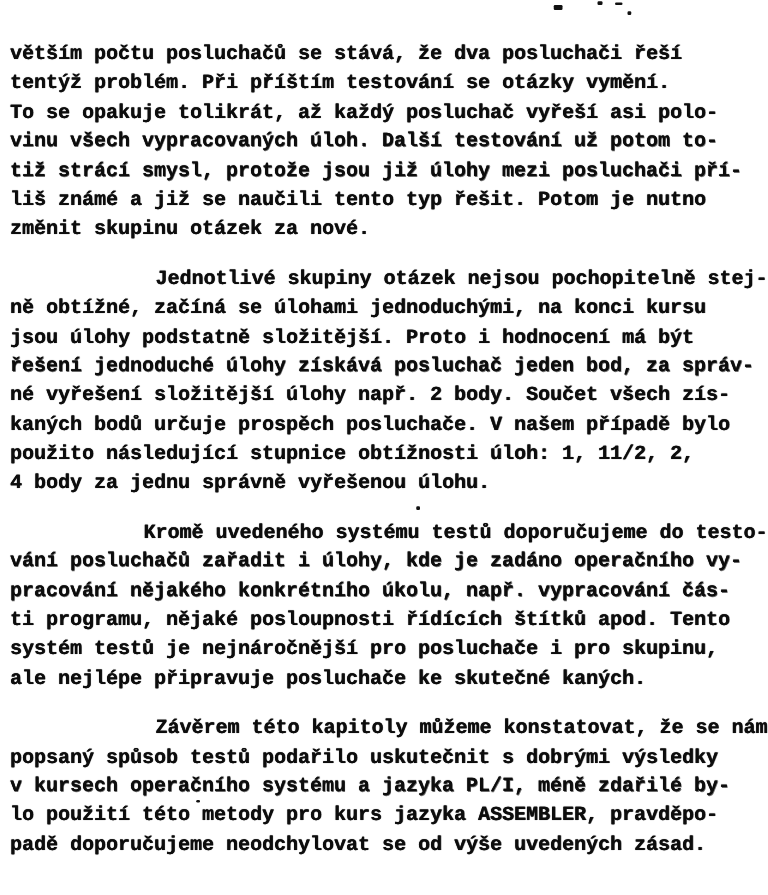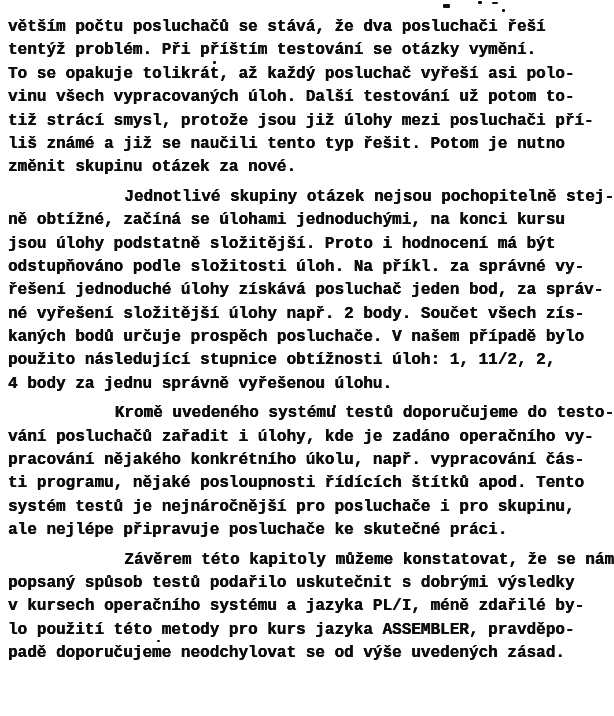--- a/index.html
+++ b/index.html
@@ -19,21 +19,21 @@
     height: 716px;
     background: #ffffff;
     padding: 16px 0 0 8px;
     box-sizing: border-box;
     font-family: "Liberation Mono", "DejaVu Sans Mono", monospace;
     font-size: 16px;
     font-weight: 700;
     color: #0d0d0d;
   }
   .para {
-    margin: 0 0 6px 0;
+    margin: 16px 0 6px 0;
   }
   .para:last-child { margin-bottom: 0; }
   .line {
     height: 23.4px;
     line-height: 23.4px;
     white-space: pre;
     letter-spacing: 0px;
     
     text-shadow: 0 0 0.6px #000, 0.45px 0.35px 0 rgba(0,0,0,0.55);
   }
@@ -75,35 +75,34 @@
     <div class="line">vinu všech vypracovaných úloh. Další testování už potom to-</div>
     <div class="line">tiž strácí smysl, protože jsou již úlohy mezi posluchači pří-</div>
     <div class="line">liš známé a již se naučili tento typ řešit. Potom je nutno</div>
     <div class="line">změnit skupinu otázek za nové.</div>
   </div>
 
   <div class="para">
     <div class="line first-indent">Jednotlivé skupiny otázek nejsou pochopitelně stej-</div>
     <div class="line">ně obtížné, začíná se úlohami jednoduchými, na konci kursu</div>
     <div class="line">jsou úlohy podstatně složitější. Proto i hodnocení má být</div>
-    <div class="line">odstupňováno podle složitosti úloh. Na příkl. za správné vy-</div>
     <div class="line">řešení jednoduché úlohy získává posluchač jeden bod, za správ-</div>
     <div class="line">né vyřešení složitější úlohy např. 2 body. Součet všech zís-</div>
     <div class="line">kaných bodů určuje prospěch posluchače. V našem případě bylo</div>
     <div class="line">použito následující stupnice obtížnosti úloh: 1, 11/2, 2,</div>
     <div class="line">4 body za jednu správně vyřešenou úlohu.</div>
   </div>
 
   <div class="para">
     <div class="line first-indent">Kromě uvedeného systému testů doporučujeme do testo-</div>
     <div class="line">vání posluchačů zařadit i úlohy, kde je zadáno operačního vy-</div>
     <div class="line">pracování nějakého konkrétního úkolu, např. vypracování čás-</div>
     <div class="line">ti programu, nějaké posloupnosti řídících štítků apod. Tento</div>
     <div class="line">systém testů je nejnáročnější pro posluchače i pro skupinu,</div>
-    <div class="line">ale nejlépe připravuje posluchače ke skutečné práci.</div>
+    <div class="line">ale nejlépe připravuje posluchače ke skutečné kaných.</div>
   </div>
 
   <div class="para">
     <div class="line first-indent">Závěrem této kapitoly můžeme konstatovat, že se nám</div>
     <div class="line">popsaný spůsob testů podařilo uskutečnit s dobrými výsledky</div>
     <div class="line">v kursech operačního systému a jazyka PL/I, méně zdařilé by-</div>
     <div class="line">lo použití této metody pro kurs jazyka ASSEMBLER, pravděpo-</div>
     <div class="line">padě doporučujeme neodchylovat se od výše uvedených zásad.</div>
   </div>
 

